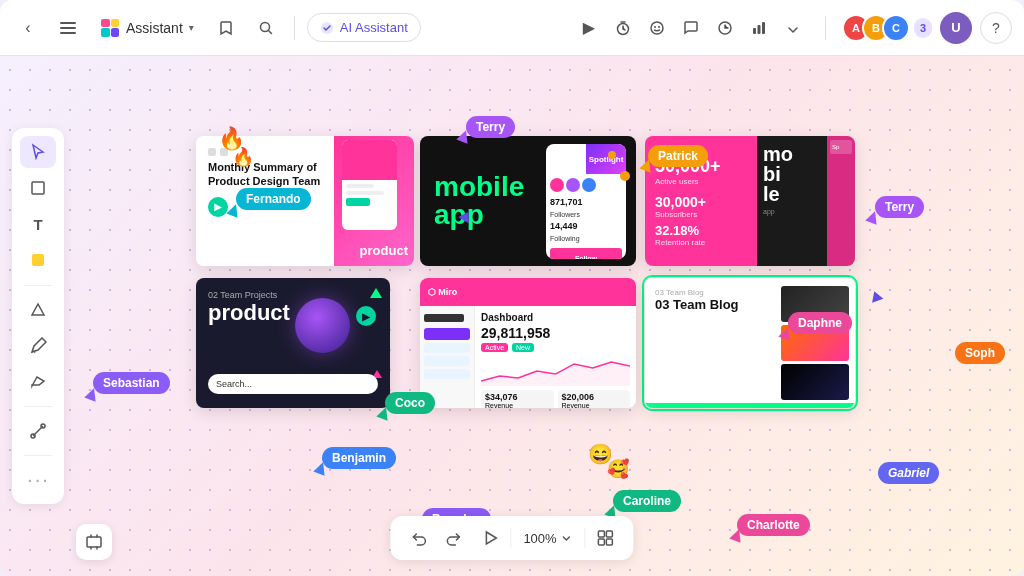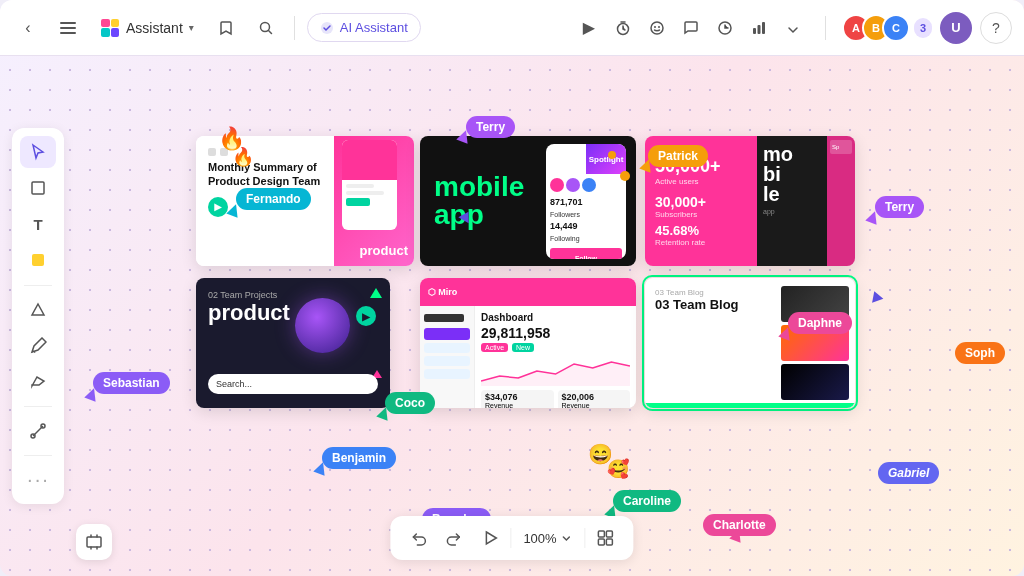--- a/index.html
+++ b/index.html
@@ -910,21 +910,21 @@
     <div class="user-label" style="background:#f97316; left:955px; top:286px;">Soph</div>
 
     <div class="user-label" style="background:#6366f1; left:878px; top:406px;font-style:italic;">Gabriel</div>
 
     <div class="user-label" style="background:#8b5cf6; left:422px; top:452px;">Brandon</div>
     <div class="tri-cursor" style="border-bottom-color:#8b5cf6; left:414px; top:467px; transform:rotate(20deg);"></div>
 
     <div class="user-label" style="background:#10b981; left:613px; top:434px;">Caroline</div>
     <div class="tri-cursor" style="border-bottom-color:#10b981; left:606px; top:449px; transform:rotate(20deg);"></div>
 
-    <div class="user-label" style="background:#ec4899; left:703px; top:458px;">Charlotte</div>
+    <div class="user-label" style="background:#ec4899; left:737px; top:458px;">Charlotte</div>
     <div class="tri-cursor" style="border-bottom-color:#ec4899; left:731px; top:473px; transform:rotate(20deg);"></div>
 
     <div class="emoji" style="left:218px; top:70px; font-size:22px;">🔥</div>
     <div class="emoji" style="left:232px; top:90px; font-size:18px;">🔥</div>
 
     <div class="emoji" style="left:588px; top:386px; font-size:20px;">😄</div>
     <div class="emoji" style="left:607px; top:402px; font-size:18px;">🥰</div>
 
     <div style="position:absolute;left:620px;top:115px;width:10px;height:10px;background:#f59e0b;border-radius:50%;z-index:30;"></div>
 
@@ -983,21 +983,21 @@
           <div style="display:flex;align-items:center;gap:4px;margin-bottom:4px;">
             <div style="width:6px;height:6px;background:rgba(255,255,255,0.5);border-radius:2px;"></div>
             <div style="width:6px;height:6px;background:rgba(255,255,255,0.5);border-radius:2px;"></div>
           </div>
           <div class="card-3-big-num">50,000+</div>
           <div class="card-3-label">Active users</div>
           <div style="height:8px;"></div>
           <div class="card-3-big-num" style="font-size:14px;">30,000+</div>
           <div class="card-3-label">Subscribers</div>
           <div style="height:4px;"></div>
-          <div class="card-3-big-num" style="font-size:13px;">45.68%</div>
+          <div class="card-3-big-num" style="font-size:13px;">32.18%</div>
           <div class="card-3-label">Retention rate</div>
         </div>
         <div class="card-3-right">
           <div class="card-3-text-big">mo<br>bi<br>le</div>
           <div style="font-size:7px;color:#888;margin-top:4px;">app</div>
         </div>
 
         <div style="width:28px;background:rgba(0,0,0,0.15);padding:4px 3px;display:flex;flex-direction:column;gap:3px;">
           <div style="height:14px;background:rgba(255,255,255,0.2);border-radius:2px;font-size:6px;color:white;display:flex;align-items:center;padding-left:2px;">Sp</div>
           <div style="flex:1;"></div>

